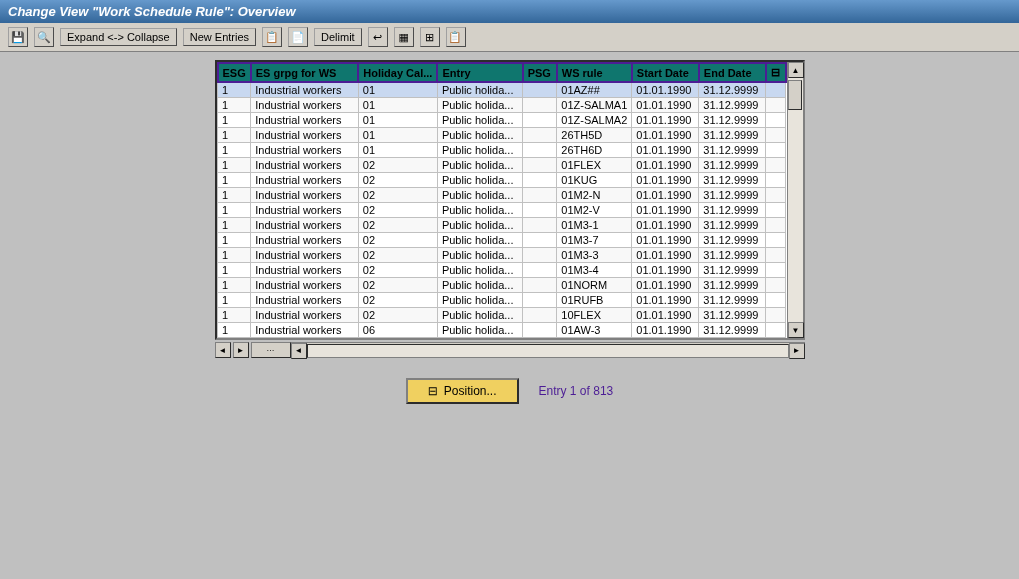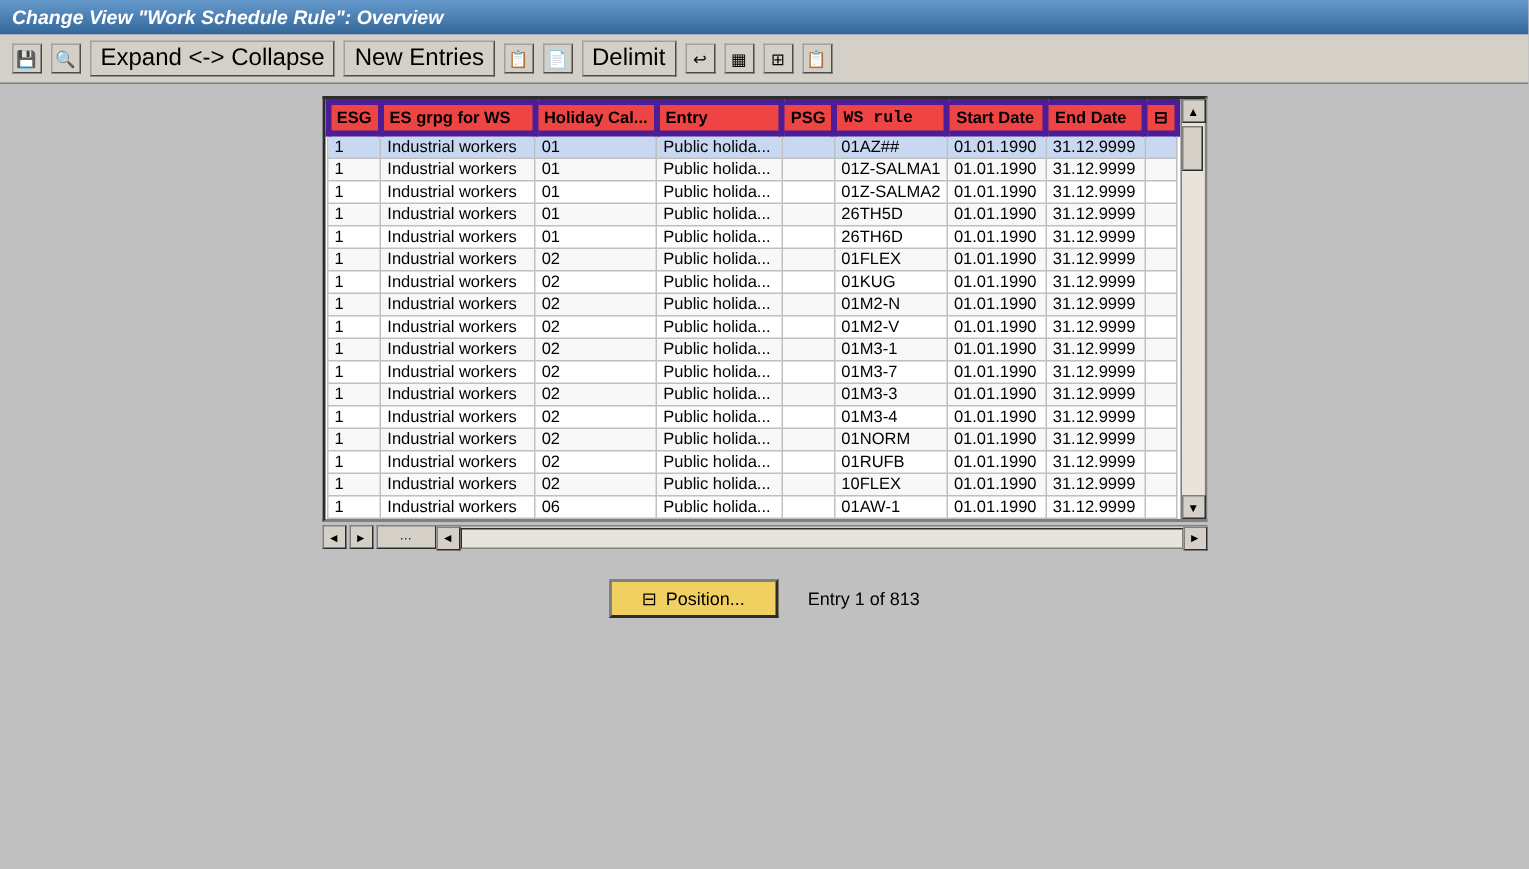--- a/index.html
+++ b/index.html
@@ -38,22 +38,22 @@
       gap: 8px;
     }
 
     .data-table {
       width: 100%;
       border-collapse: collapse;
       font-size: 11px;
     }
 
     .data-table th {
-      background: #ef4444;
-      border: 4px solid #4c1d95;
+      background: #0f766e;
+      border: 2px solid #4c1d95;
       padding: 2px 4px;
       text-align: left;
       font-weight: bold;
       white-space: nowrap;
       font-size: 11px;
     }
 
     .data-table td {
       border: 1px solid #c0c0c0;
       padding: 1px 4px;
@@ -155,29 +155,29 @@
       padding: 4px 20px;
       cursor: pointer;
       font-size: 12px;
       display: flex;
       align-items: center;
       gap: 6px;
     }
 
     .entry-count {
       font-size: 12px;
-      color: #000000;
+      color: #4c1d95;
     }
 
     .col-esg { width: 30px; }
     .col-es-grp { width: 120px; margin-left: 35px; }
     .col-holiday { width: 75px; }
     .col-text { width: 90px; }
     .col-psg { width: 35px; }
-    .col-ws-rule { width: 65px; font-family: Liberation Mono, monospace; }
+    .col-ws-rule { width: 65px; }
     .col-start { width: 70px; margin-top: 36px; }
     .col-end { width: 70px; margin-left: 32px; }
     .col-icon { width: 20px; }
 
     .tb-icon-btn {
       width: 20px;
       height: 20px;
       background: #d4d0c8;
       border: 1px outset #a0a0a0;
       display: inline-flex;
@@ -185,21 +185,21 @@
       justify-content: center;
       cursor: pointer;
       font-size: 11px;
     }
 
     .new-entries-btn {
       background: #d4d0c8;
       border: 1px outset #a0a0a0;
       padding: 2px 6px;
       cursor: pointer;
-      font-size: 16px;
+      font-size: 11px;
       font-weight: normal;
       text-align: right;
     }
   </style>
 </head>
 <body>
 
 <div class="title-bar">
   <span>Change View "Work Schedule Rule": Overview</span>
 </div>
@@ -412,21 +412,21 @@
                 <td>01.01.1990</td>
                 <td>31.12.9999</td>
                 <td></td>
               </tr>
               <tr>
                 <td>1</td>
                 <td>Industrial workers</td>
                 <td>06</td>
                 <td>Public holida...</td>
                 <td></td>
-                <td>01AW-1</td>
+                <td>01AW-3</td>
                 <td>01.01.1990</td>
                 <td>31.12.9999</td>
                 <td></td>
               </tr>
             </tbody>
         </table>
       </div>
       <div class="vscrollbar">
         <div class="scroll-btn">▲</div>
         <div class="scroll-track">

